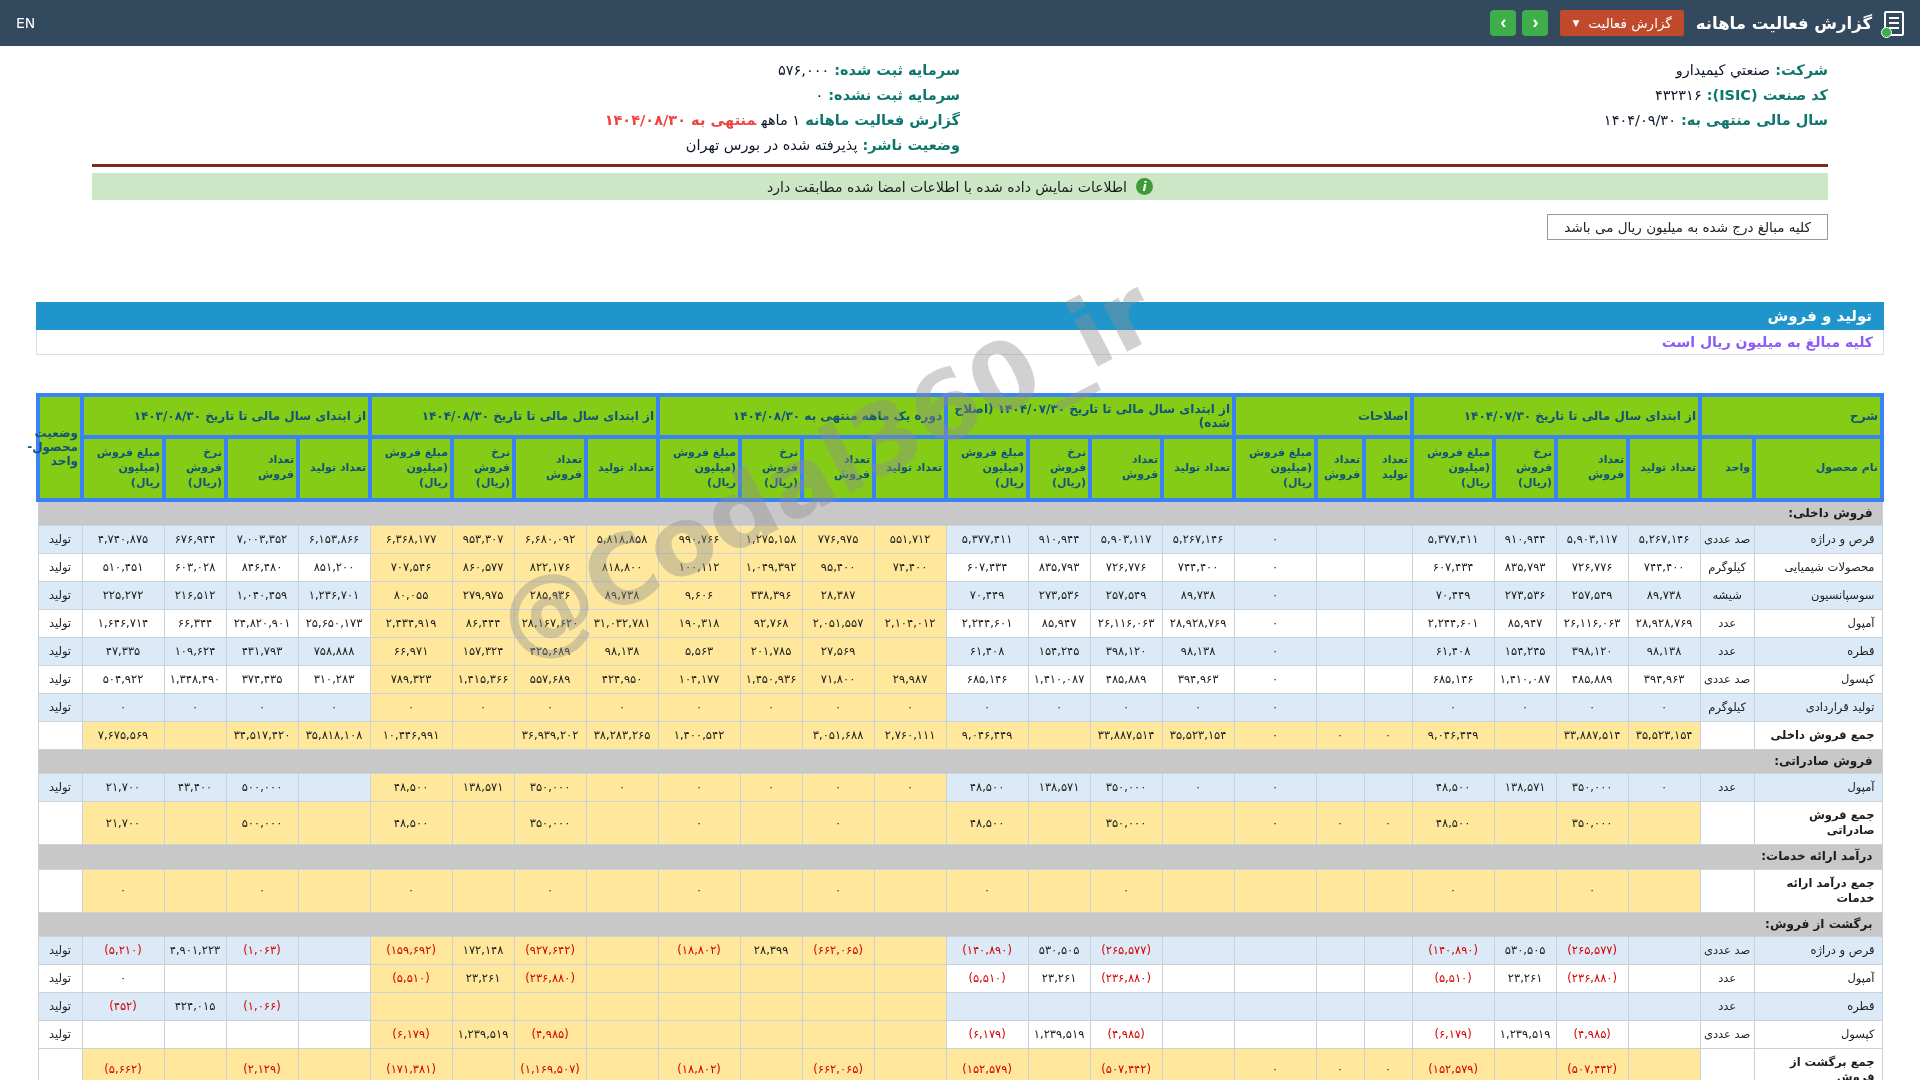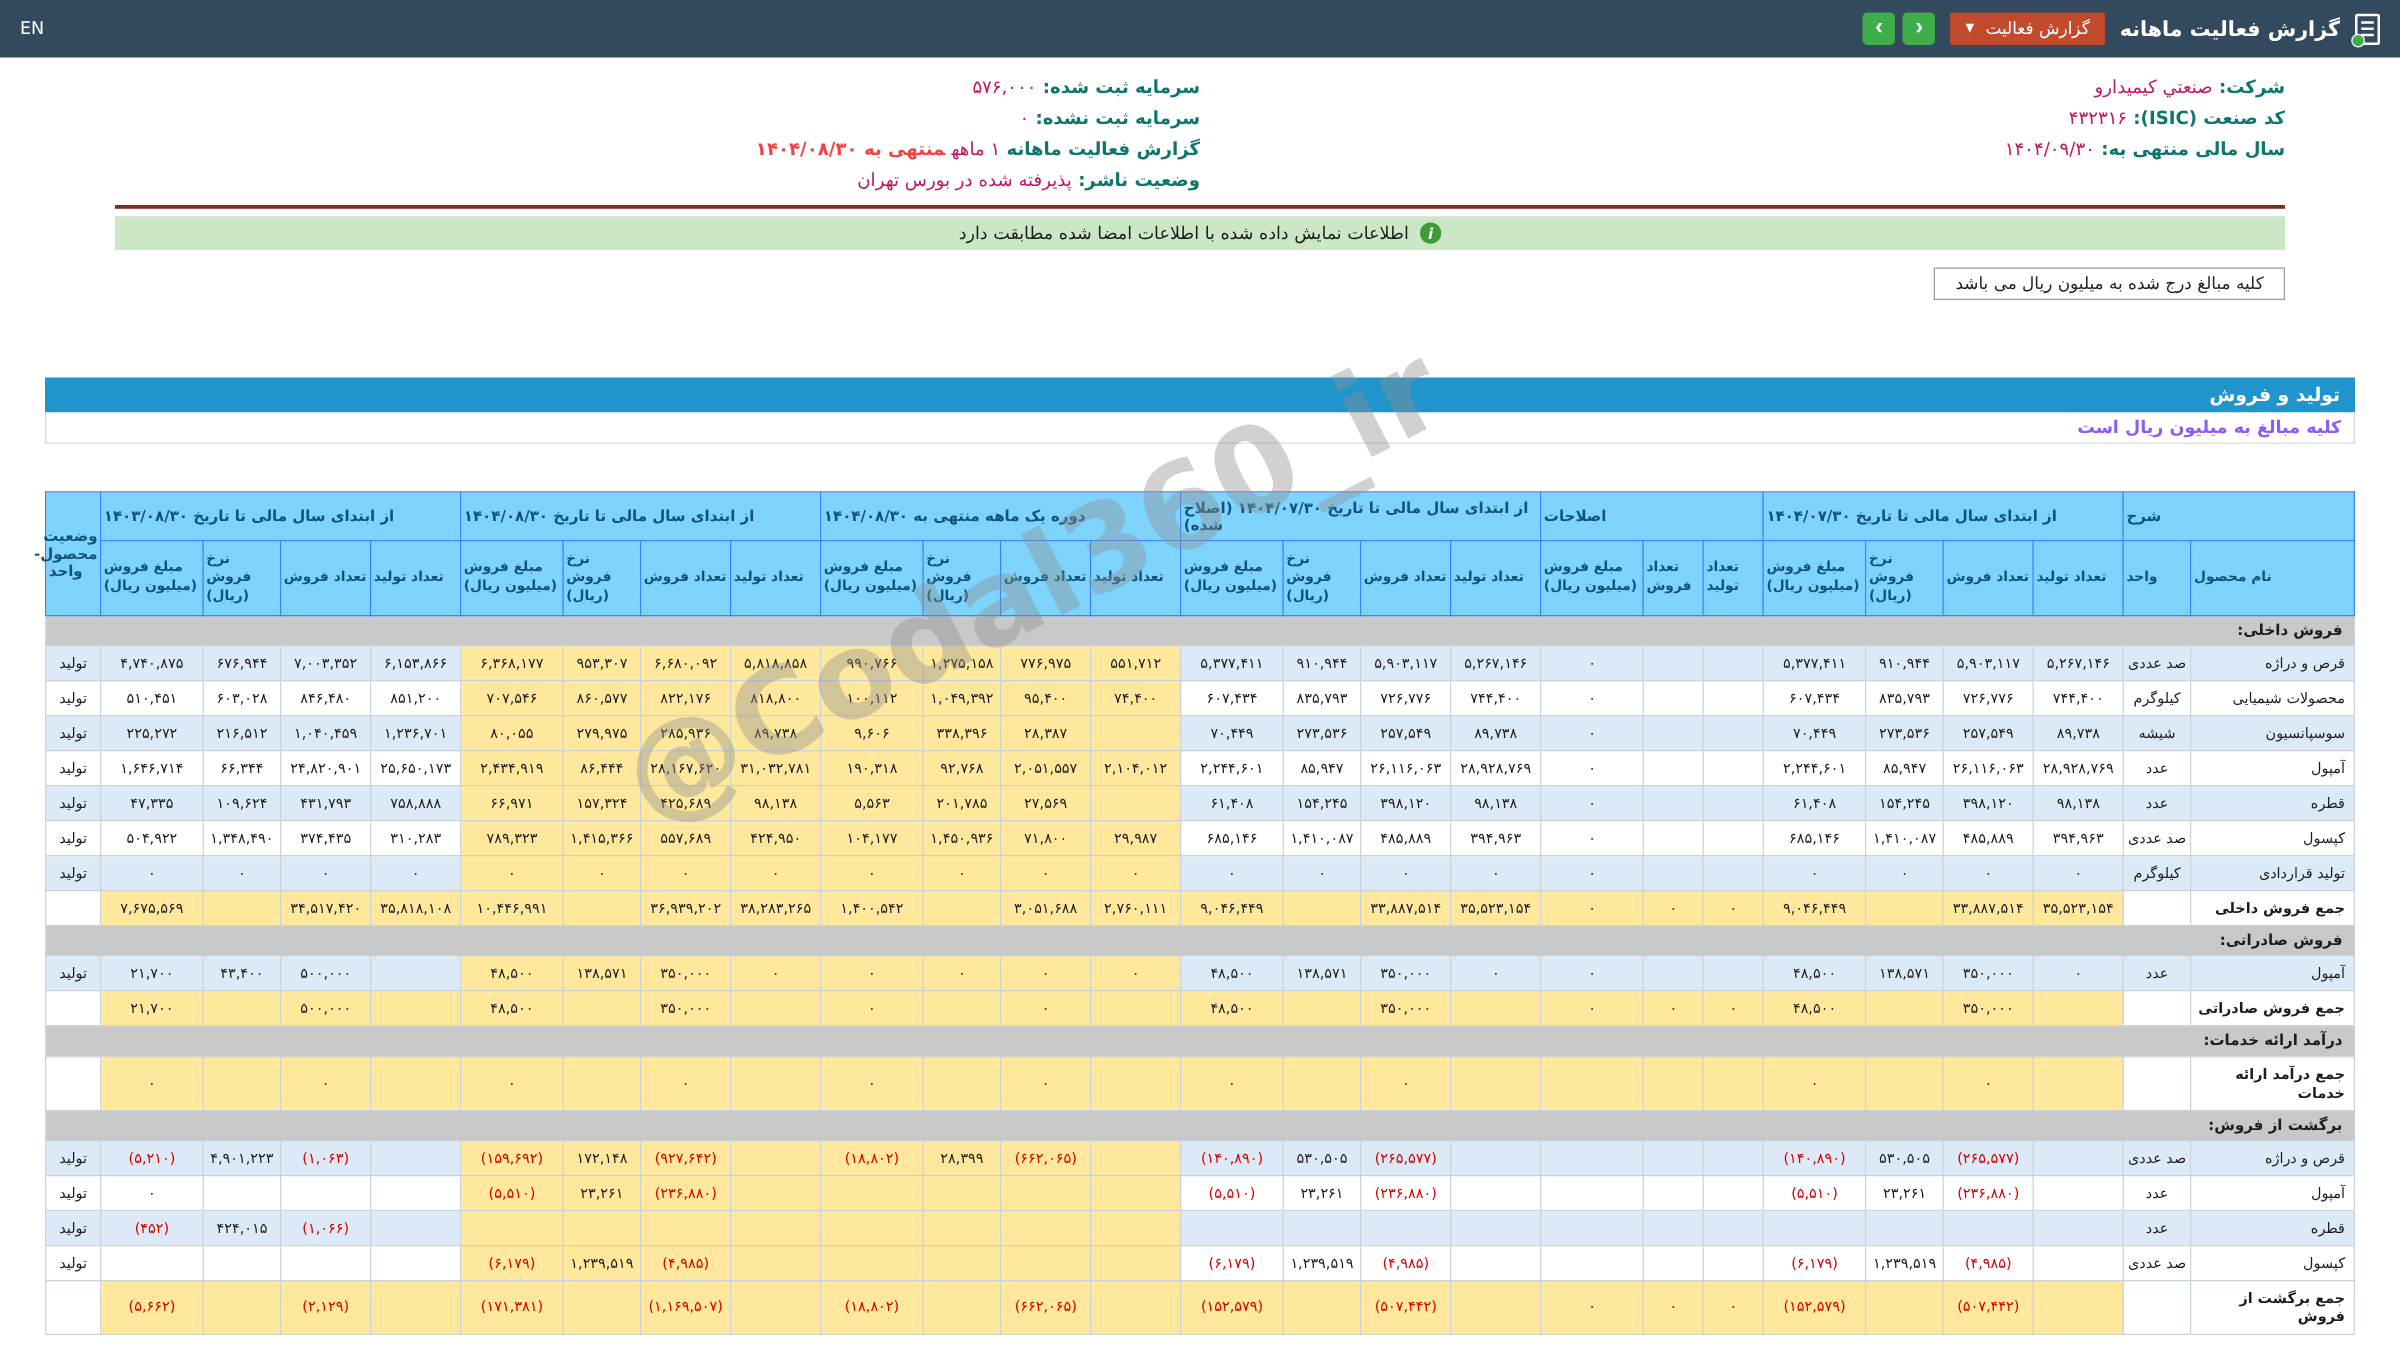--- a/index.html
+++ b/index.html
@@ -20,35 +20,35 @@
   .caret{font-size:9px;line-height:1;}
   .navs{display:flex;gap:6px;direction:ltr;}
   .nav-btn{width:26px;height:26px;background:#3fae4a;color:#fff;border:none;border-radius:4px;font-size:19px;font-weight:bold;line-height:1;cursor:pointer;display:flex;align-items:center;justify-content:center;padding:0 0 3px 0;}
   .spacer{flex:1;}
   .en{color:#fff;font-size:14px;cursor:pointer;text-decoration:none;}
   
   .info{display:flex;margin:12px 92px 0;border-bottom:3px solid #7e2a1e;padding-bottom:6px;}
   .icol{flex:1;}
   .irow{font-size:14.5px;line-height:25px;white-space:nowrap;}
   .lbl{font-weight:bold;color:#0f766e;}
-  .val{color:#be185d;margin-right:5px;}
+  .val{color:#0f172a;margin-right:5px;}
   .sfx{font-weight:bold;color:#ef4444;margin-right:5px;}
   
   .notice{margin:6px 92px 0;background:#cbe7c6;height:27px;display:flex;align-items:center;justify-content:center;gap:9px;font-size:14px;color:#1b1b1b;}
   .info-icon{width:17px;height:17px;border-radius:50%;background:#3e9b35;color:#fff;font-weight:bold;font-size:12px;display:flex;align-items:center;justify-content:center;font-style:italic;flex:0 0 auto;}
   
   .amount-note{width:fit-content;margin:14px auto 0 0;margin-right:92px;margin-left:auto;border:1px solid #9a9a9a;padding:4px 16px;font-size:13.5px;color:#222;background:#fff;}
   
   .section-bar{margin:62px 36px 0;background:#2095cb;color:#fff;font-weight:bold;font-size:15px;padding:5px 12px;}
   .sub-bar{margin:0 36px;background:#fff;border:1px solid #dcdcdc;border-top:none;font-weight:bold;font-size:14px;padding:4px 10px;color:#8b5cf6;}
   
   .table-wrap{position:relative;margin:38px 36px 0;}
   .watermark{position:absolute;left:430px;top:20px;font-size:95px;font-weight:bold;color:#8f8f8f;opacity:.40;transform:rotate(-27deg);z-index:3;pointer-events:none;direction:ltr;white-space:nowrap;}
   table{width:100%;border-collapse:collapse;table-layout:fixed;font-size:11.5px;position:relative;z-index:1;}
-  th{background:#7dd3fc;color:#11537a;border:1px solid #3b82f6;font-weight:bold;text-align:left;vertical-align:middle;}
+  th{background:#84cc16;color:#11537a;border:4px solid #3b82f6;font-weight:bold;text-align:right;vertical-align:middle;}
   th.g{font-size:12px;padding:5px 2px;}
   th.s{font-size:11px;padding:7px 2px;line-height:1.35;}
   td{border:1px solid #c9d2d8;padding:6px 3px;text-align:center;color:#1c1c1c;background:#fff;vertical-align:middle;line-height:1.3;}
   tr.odd td{background:#dbeaf6;}
   td.hl{background:#ffe89b !important;}
   td.sec{background:#c8c8c8 !important;text-align:right;font-weight:bold;padding:4px 9px;font-size:12px;}
   td.name{text-align:right;padding-right:7px;}
   tr.total td.name{font-weight:bold;}
   td.num{white-space:nowrap;overflow:visible;}
   td.neg{color:#d60000;}

